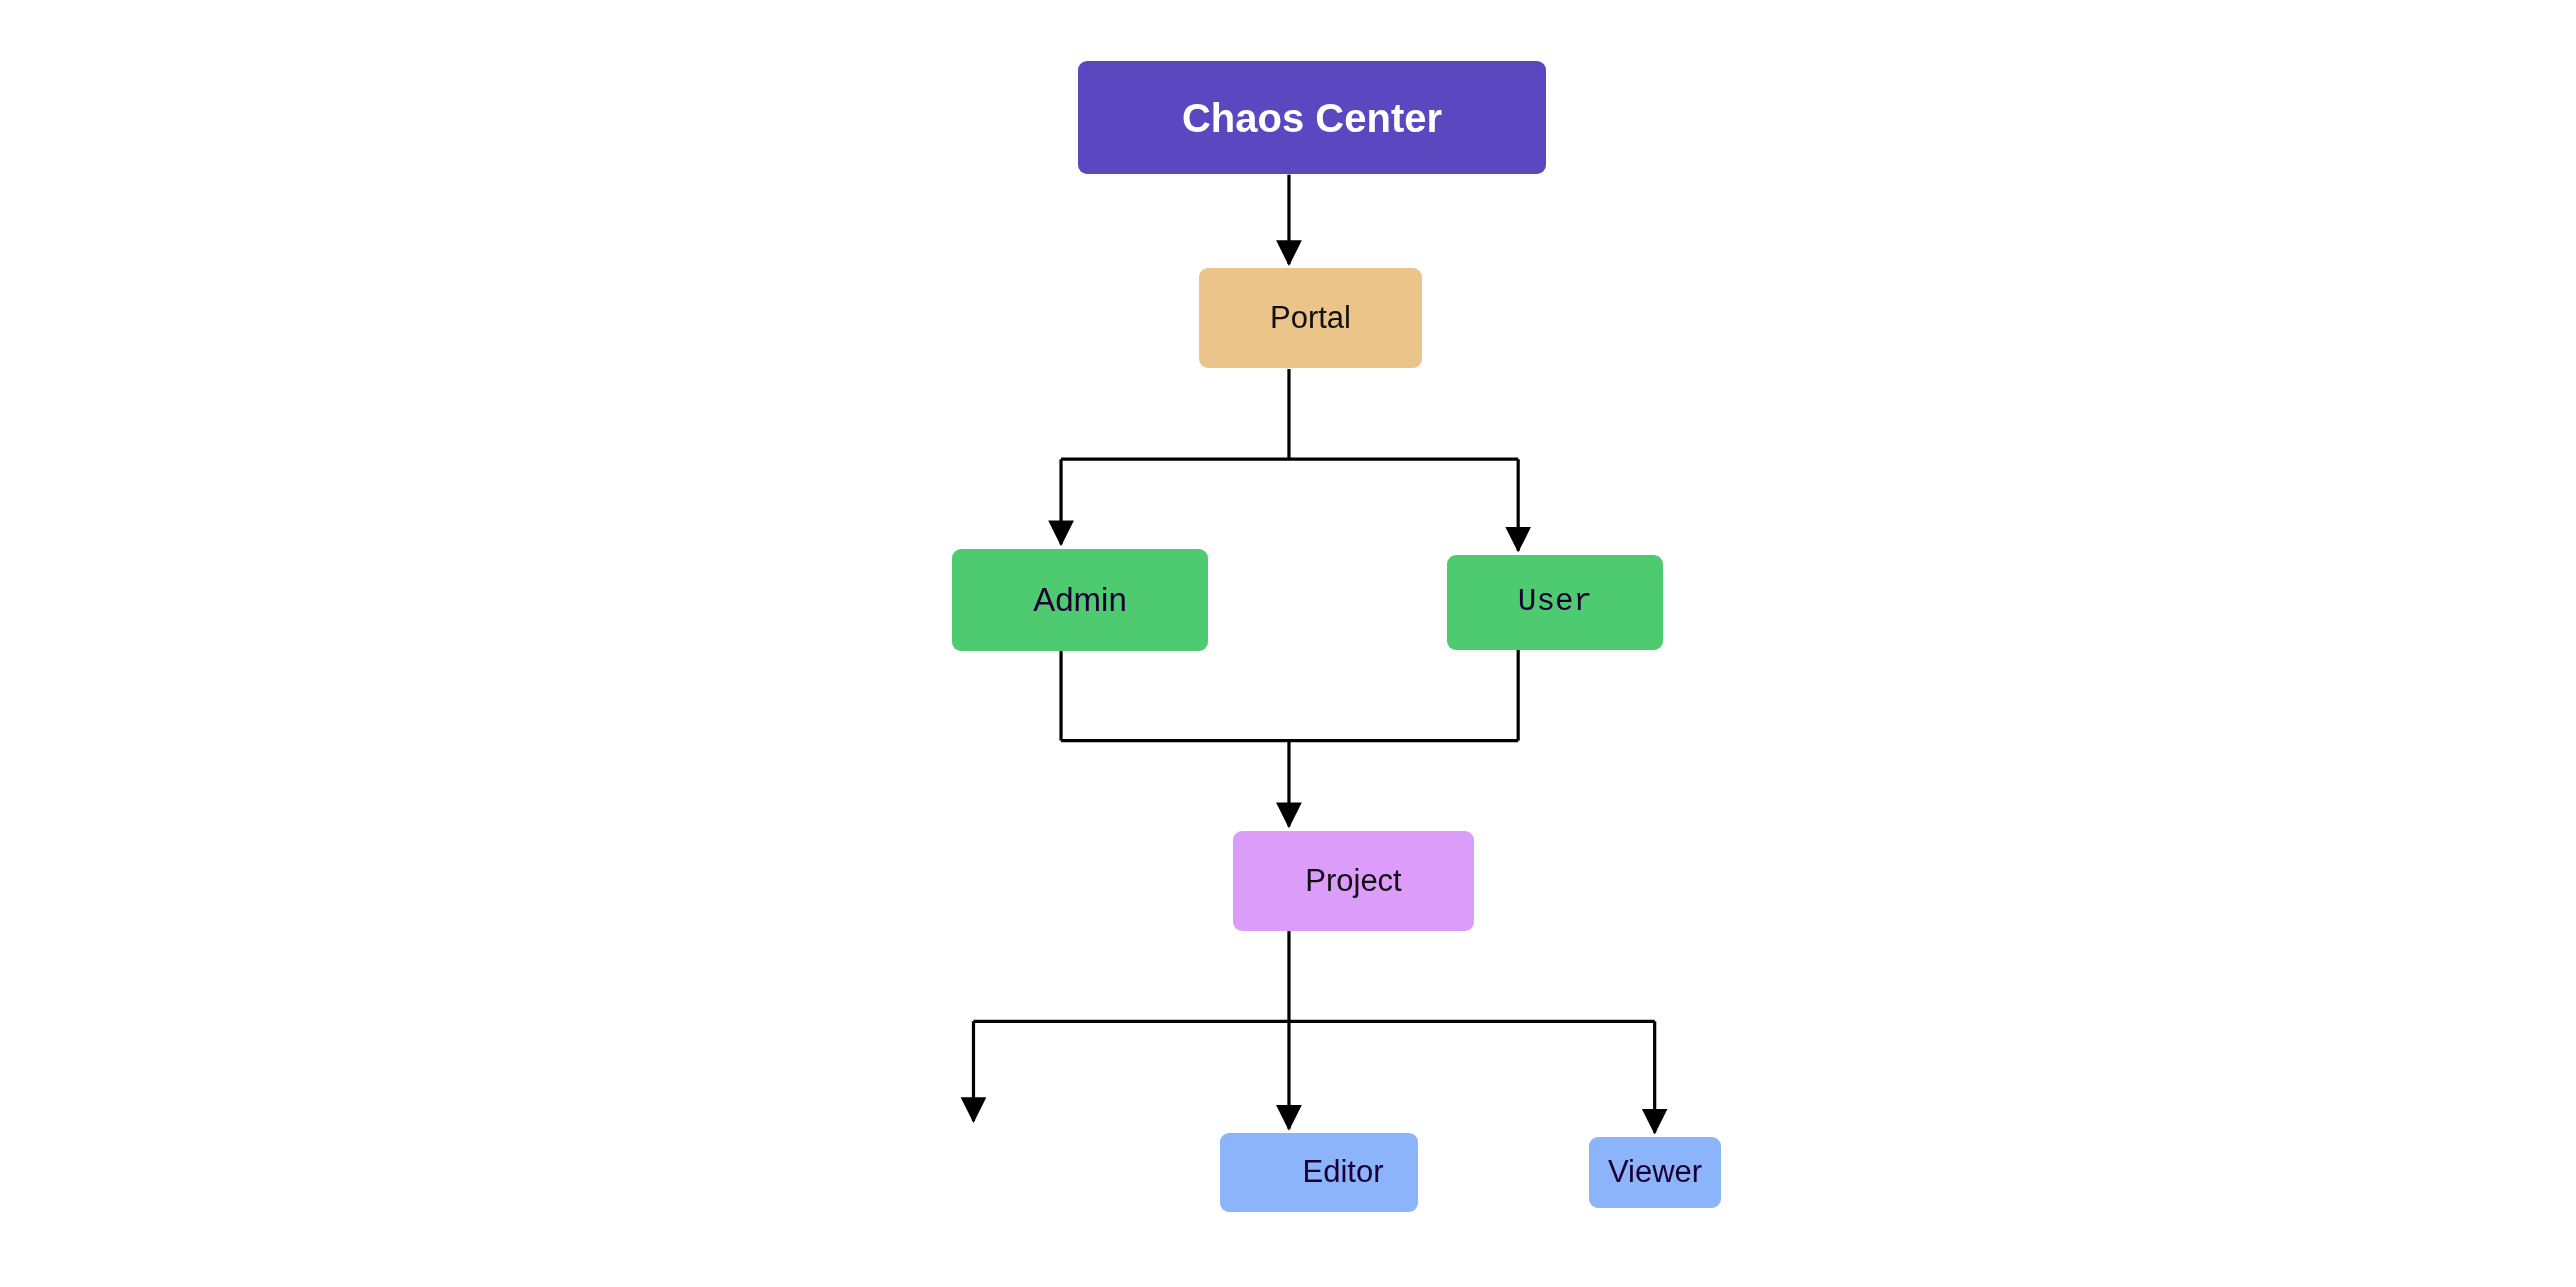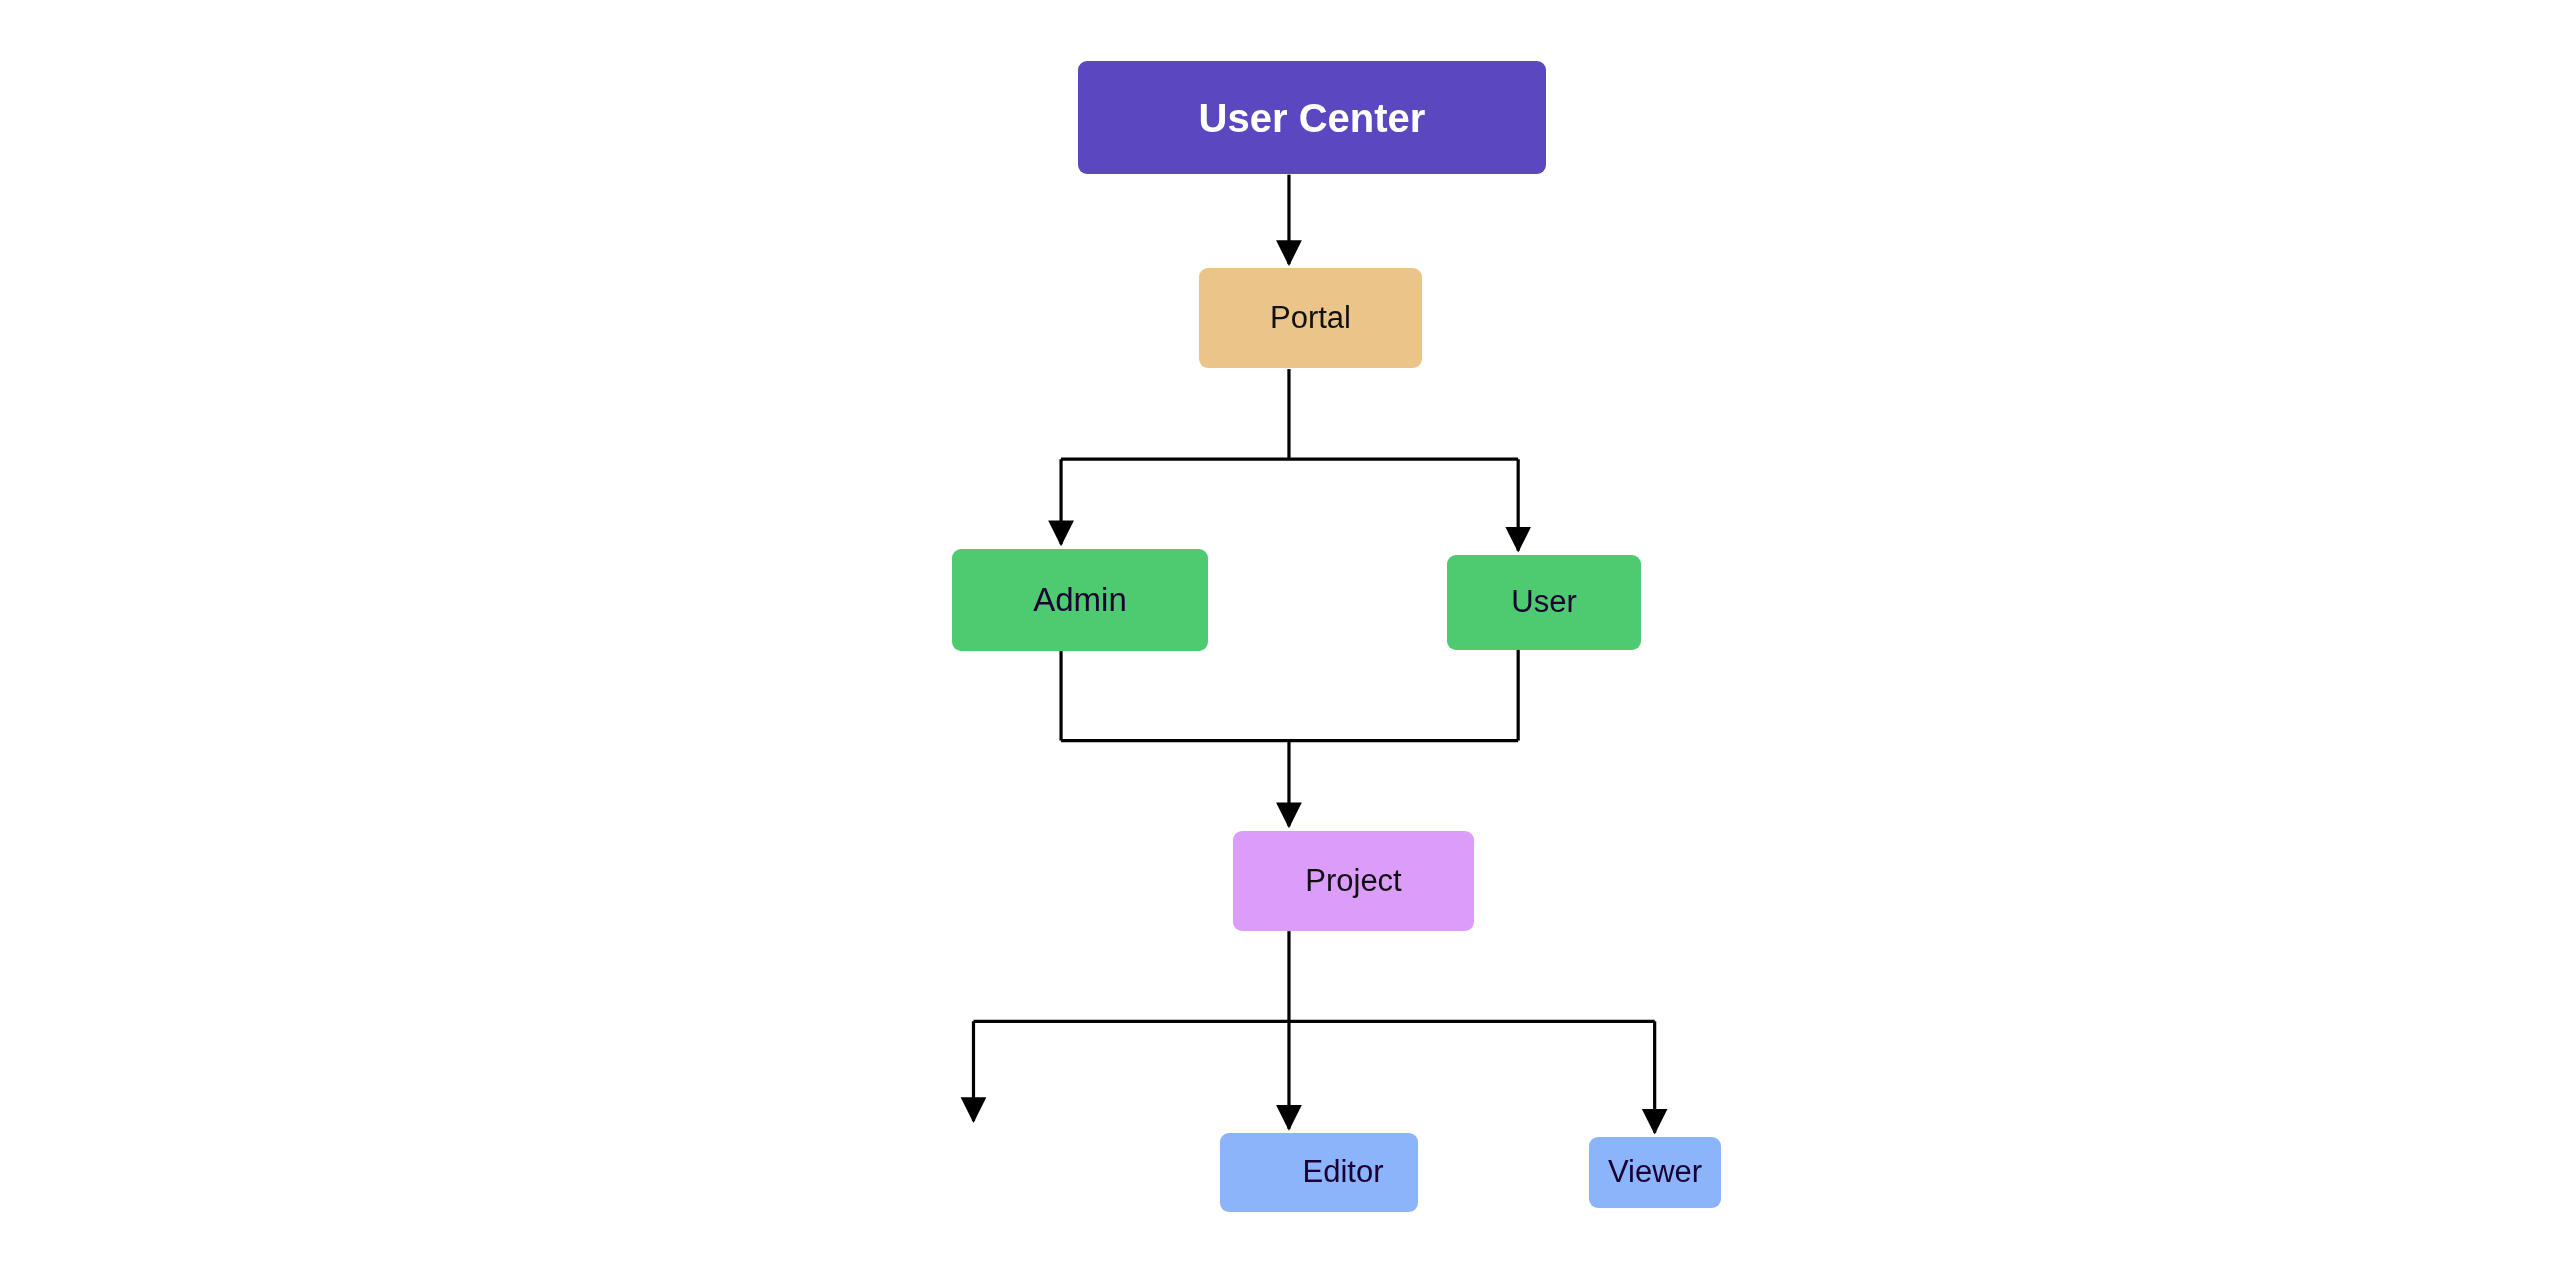--- a/index.html
+++ b/index.html
@@ -54,24 +54,25 @@
     color: #111111;
     font-size: 31px;
   }
   #node-admin {
     left: 952px; top: 549px; width: 256px; height: 102px;
     background: #4ECB71;
     color: #1B0033;
     font-size: 33px;
   }
   #node-user {
-    left: 1447px; top: 555px; width: 194px; height: 95px;
+    left: 1447px; top: 555px; width: 216px; height: 95px;
     background: #4ECB71;
     color: #1B0033;
     font-size: 31px;
+    font-family: Liberation Mono, monospace;
   }
   #node-project {
     left: 1193px; top: 831px; width: 241px; height: 100px;
     background: #DB9CFA;
     color: #111111;
     font-size: 31px;
     margin-left: 40px;
   }
   #node-owner {
     left: 853px; top: 1125px; width: 241px; height: 87px;
@@ -127,21 +128,21 @@
       <path d="M 2002 1446 L 2002 1586"></path>
       <path d="M 1512 1586 L 2570 1586"></path>
 
       <path d="M 1512 1586 L 1512 1741" marker-end="url(#arrowhead)"></path>
       <path d="M 2002 1586 L 2002 1753" marker-end="url(#arrowhead)"></path>
       <path d="M 2570 1586 L 2570 1759" marker-end="url(#arrowhead)"></path>
     </g>
   </svg>
 
   <div class="node" id="node-chaos-center">
-    <span class="node-label">User Center</span>
+    <span class="node-label">Chaos Center</span>
   </div>
 
   <div class="node" id="node-portal">
     <span class="node-label">Portal</span>
   </div>
 
   <div class="node" id="node-admin">
     <span class="node-label">Admin</span>
   </div>
 

